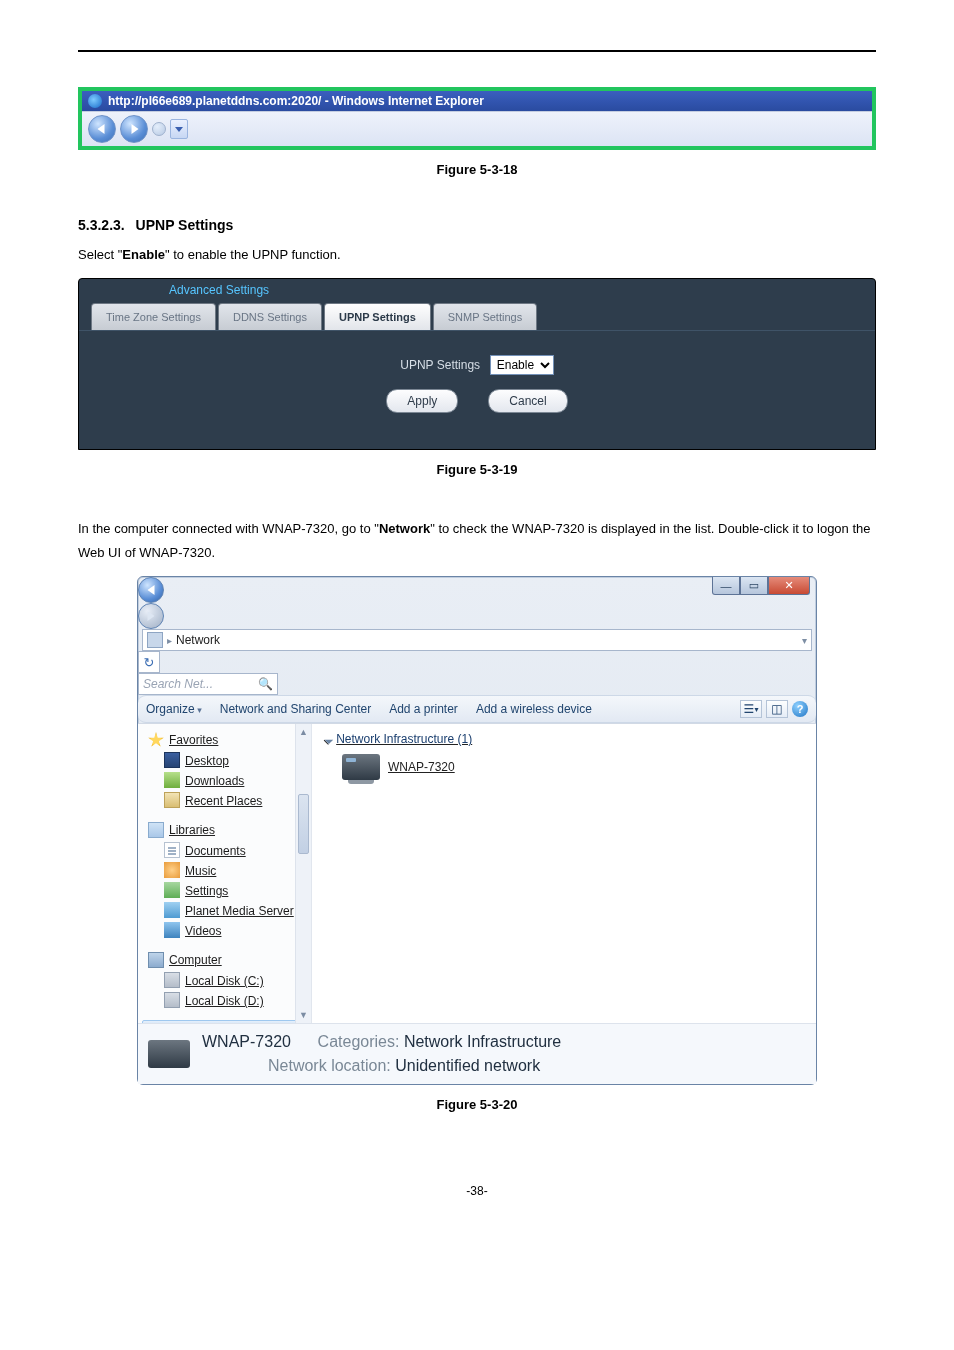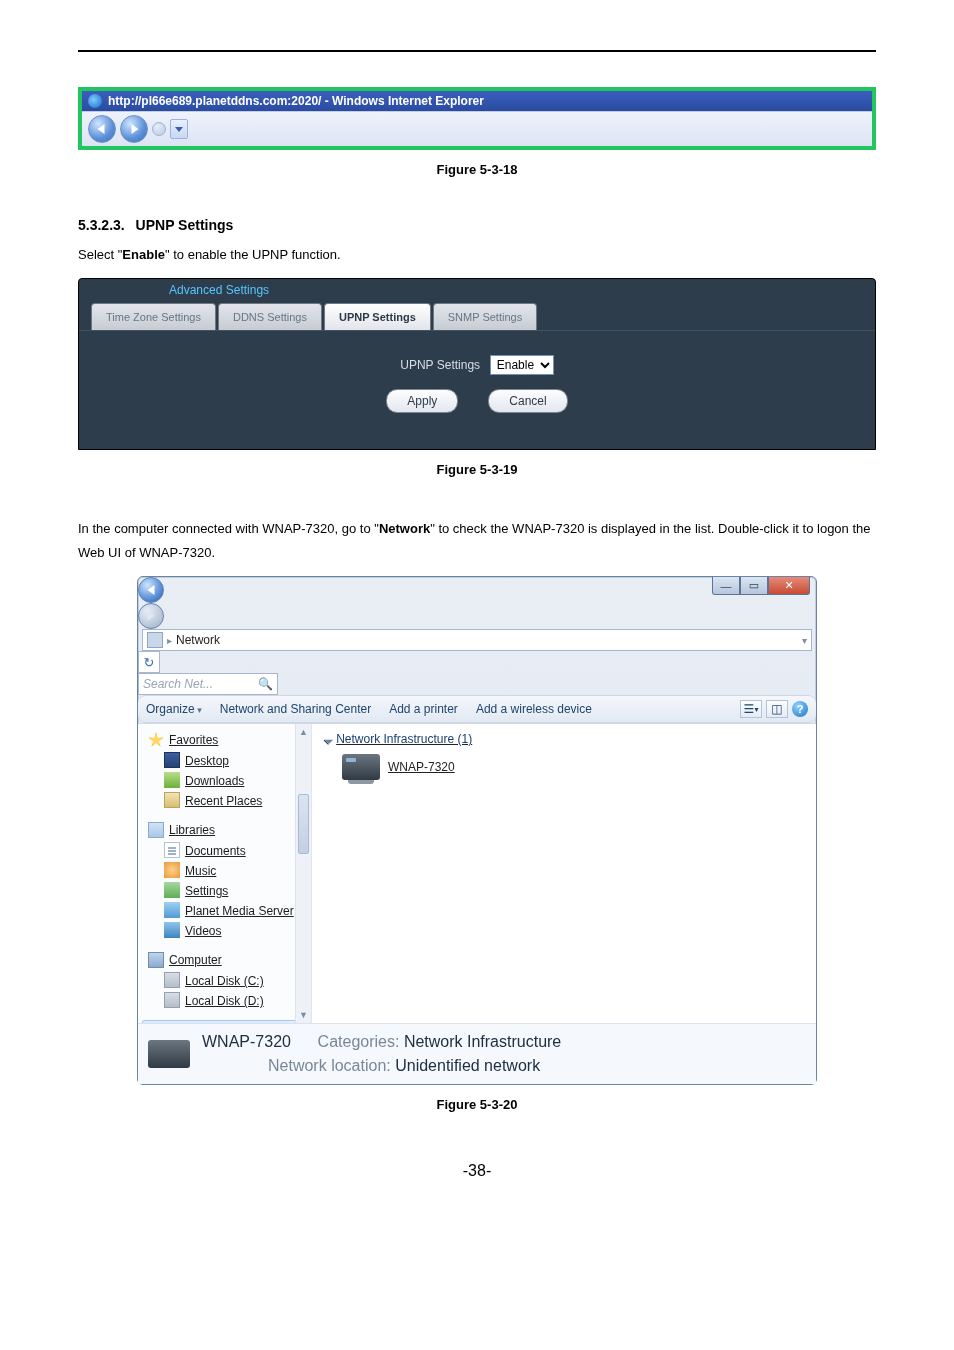--- a/index.html
+++ b/index.html
@@ -230,21 +230,21 @@
   .w7-dev-icon:after{content:"";position:absolute;left:4px;top:4px;width:10px;height:4px;background:#8fb4d6;border-radius:1px;}
   .w7-dev-icon:before{content:"";position:absolute;bottom:-4px;left:6px;right:6px;height:4px;background:#8e98a3;border-radius:0 0 3px 3px;}
 
   .w7-details{
     border-top:1px solid #dde3ec; background:#f5f8fc; padding:6px 10px; display:flex; align-items:center; gap:12px;
   }
   .w7-det-icon{width:42px;height:28px;background:linear-gradient(#6c7680,#2f3a45);border-radius:3px;position:relative;}
   .w7-det-text{font-size:16px;color:#213041;line-height:1.5;}
   .w7-det-text .k{color:#7a8896;}
 
-  .page-num{ text-align:center; font-size:16px; margin-top:50px;}
+  .page-num{ text-align:center; font-size:12px; margin-top:72px;}
 </style>
 </head>
 <body>
 
 <div class="page">
   <hr class="hr-top">
 
   <div class="ie-window">
     <div class="ie-titlebar">
       <span class="ie-e"></span>

